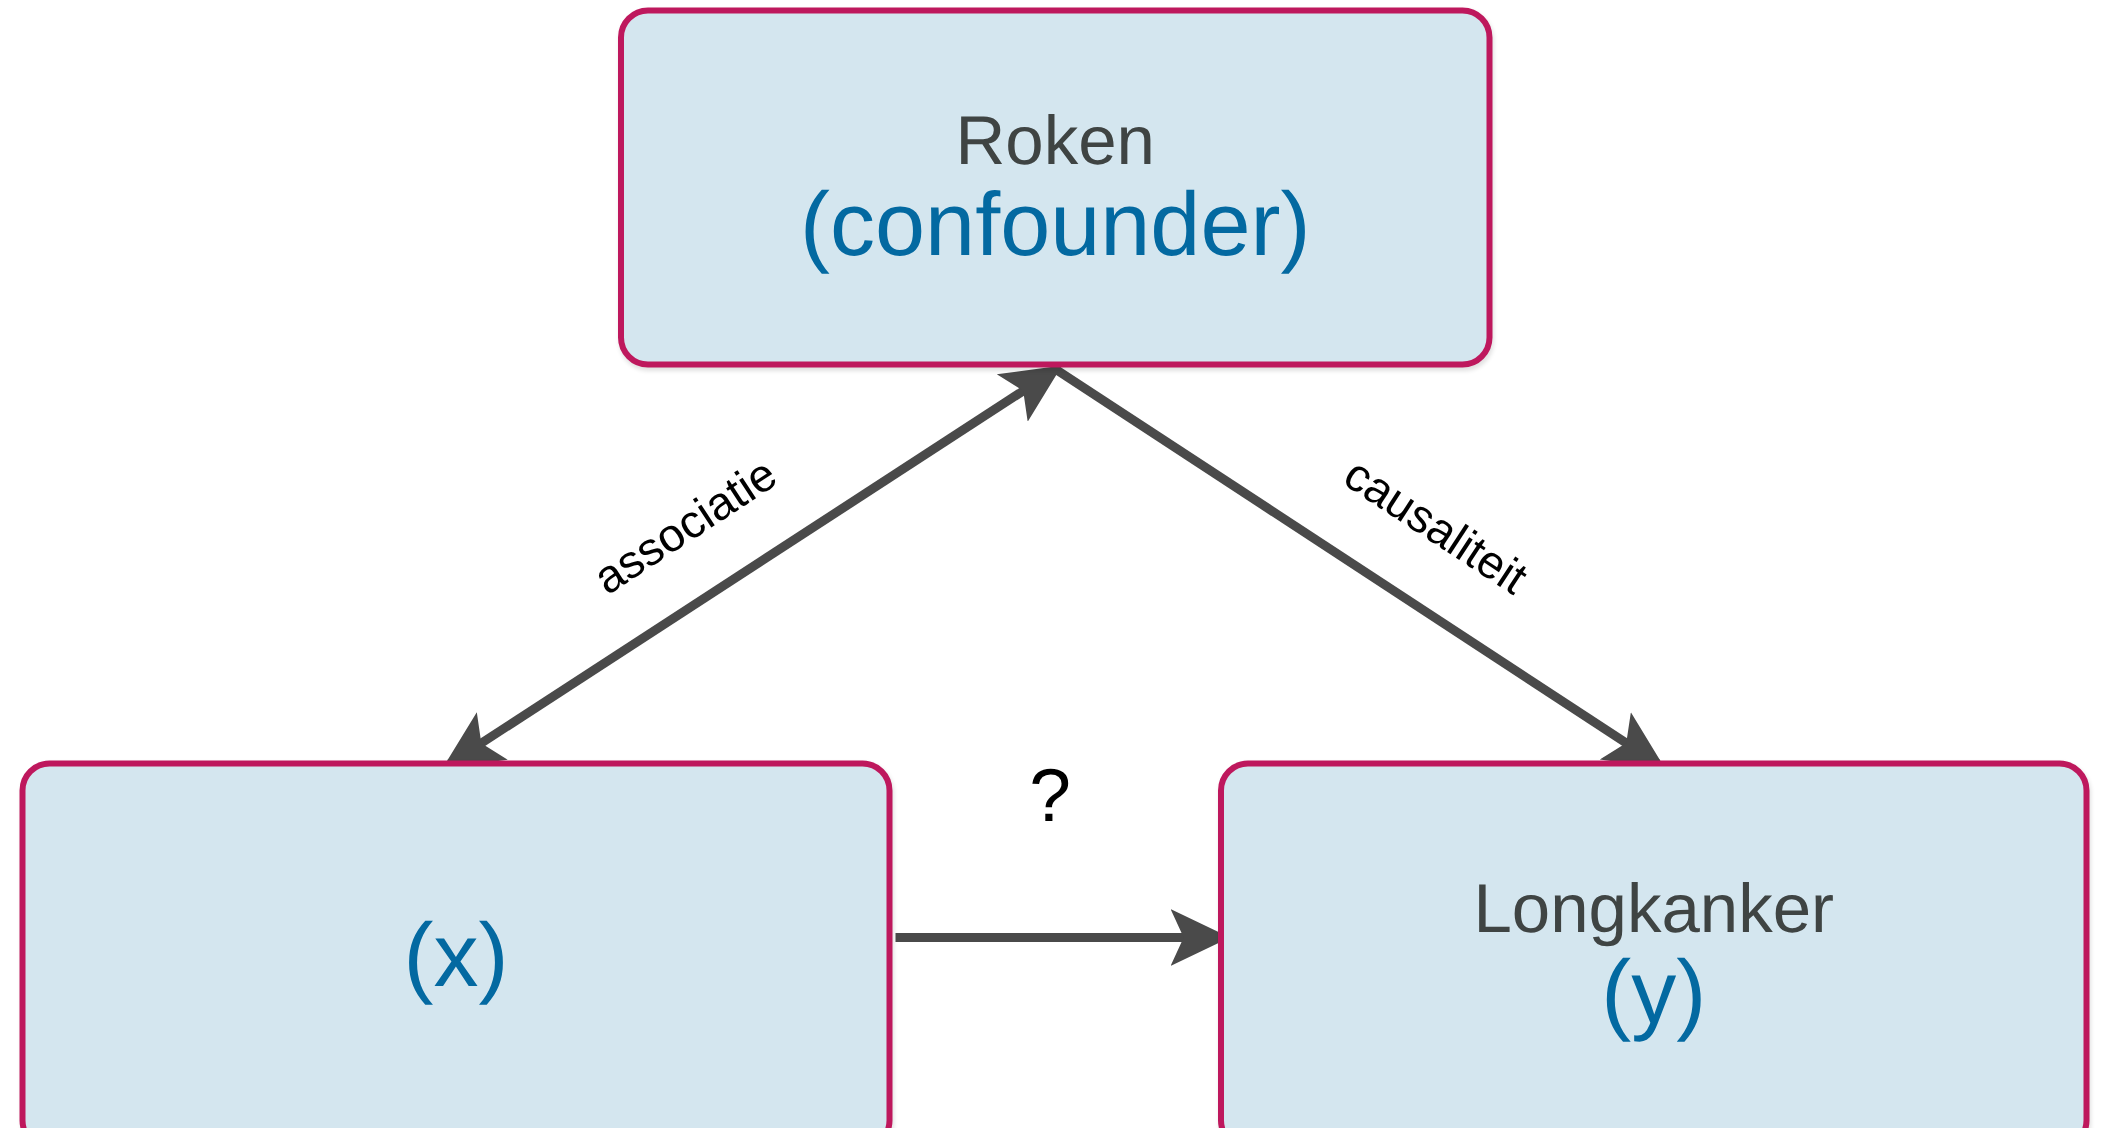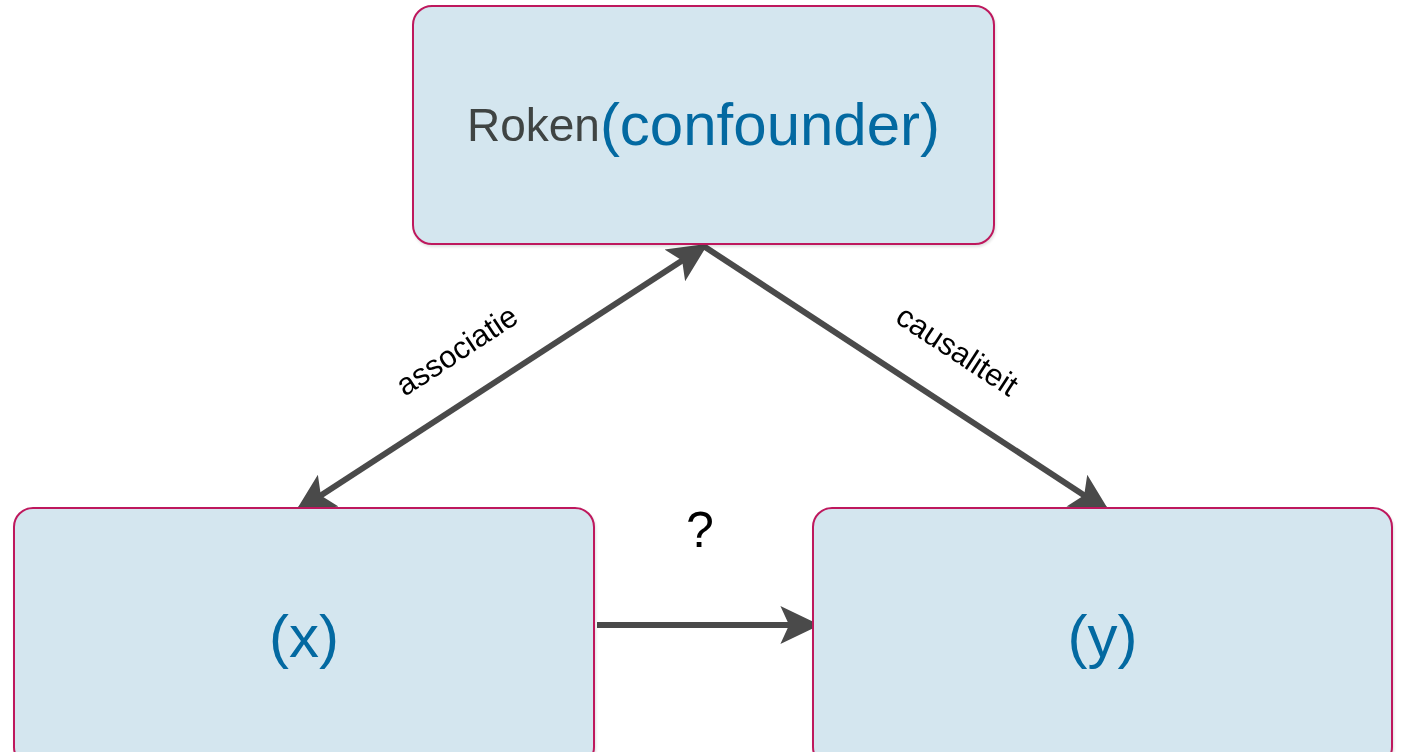--- a/index.html
+++ b/index.html
@@ -19,25 +19,25 @@
     position: absolute;
     left: 0;
     top: 0;
     width: 1408px;
     height: 752px;
     pointer-events: none;
   }
   .node {
     position: absolute;
     background: #d4e6ef;
-    border: 2px solid #be185d;
+    border: 4px solid #be185d;
     border-radius: 20px;
     box-sizing: border-box;
     display: flex;
-    flex-direction: row;
+    flex-direction: column;
     align-items: center;
     justify-content: center;
     box-shadow: 1px 2px 3px rgba(0,0,0,0.12);
   }
   .node .line1 {
     color: #3f4443;
     font-size: 46px;
     line-height: 1.06;
     white-space: nowrap;
   }
@@ -122,20 +122,21 @@
   <div class="node" id="node-confounder">
     <div class="line1">Roken</div>
     <div class="line2">(confounder)</div>
   </div>
 
   <div class="node" id="node-exposure">
     <div class="line2">(x)</div>
   </div>
 
   <div class="node" id="node-outcome">
+    <div class="line1">Longkanker</div>
     <div class="line2">(y)</div>
   </div>
 
   <div class="edge-label" id="label-associatie">associatie</div>
 
   <div class="edge-label" id="label-causaliteit">causaliteit</div>
 
   <div id="label-question">?</div>
 
 </div>

